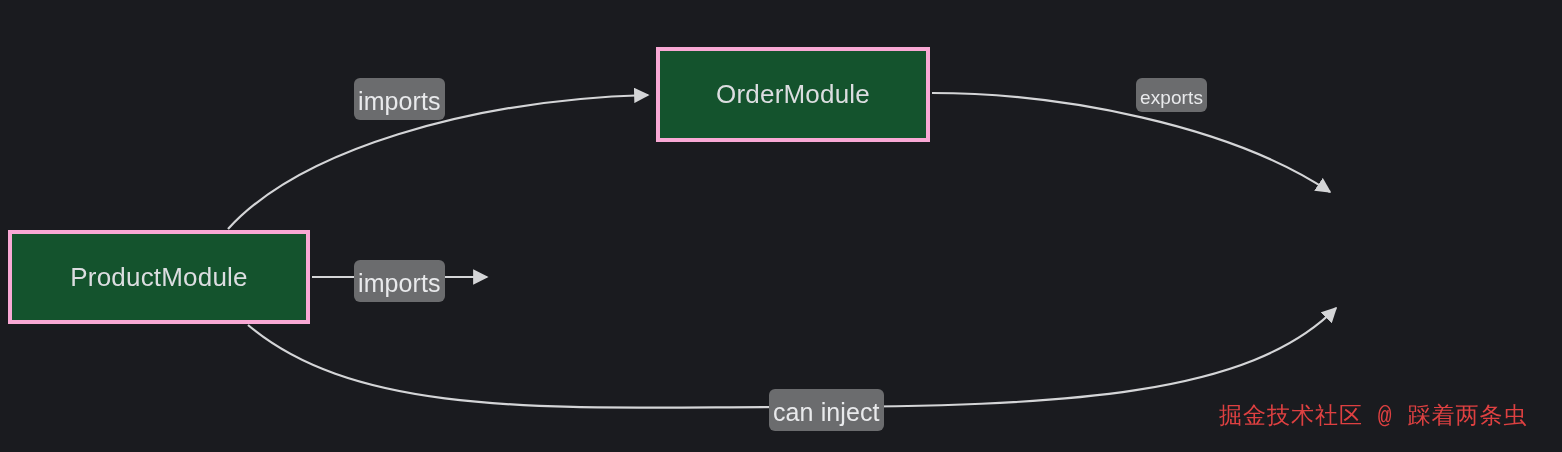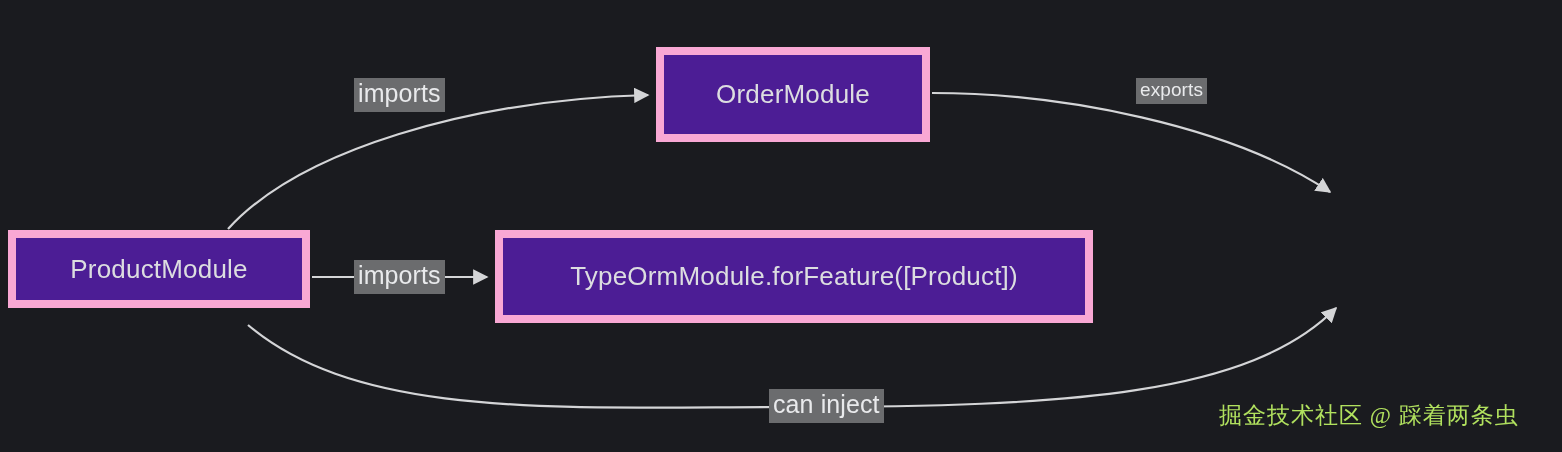--- a/index.html
+++ b/index.html
@@ -18,47 +18,48 @@
   #edges {
     position: absolute;
     left: 0;
     top: 0;
     width: 1562px;
     height: 452px;
   }
   .node {
     position: absolute;
     box-sizing: border-box;
-    background: #4c1d95;
-    border: 8px solid #f9a8d4;
+    background: #14532d;
+    border: 4px solid #f9a8d4;
     display: flex;
     align-items: center;
     justify-content: center;
     color: #dcdde0;
     letter-spacing: 0.2px;
   }
   .node-label {
     white-space: nowrap;
     font-weight: 400;
   }
   .edge-label {
     position: absolute;
     background: #6b6c6e;
     color: #e9eaec;
-    padding: 1px 4px 3px 4px;
+    padding: 9px 4px 3px 4px;
     white-space: nowrap;
     line-height: 1.18;
     box-sizing: border-box;
     letter-spacing: 0.1px;
+    border-radius: 6px;
   }
   .watermark {
     position: absolute;
-    color: #bef264;
+    color: #ef4444;
     white-space: nowrap;
-    font-family: Liberation Serif, serif;
+    font-family: Liberation Mono, monospace;
     letter-spacing: 1px;
     opacity: 0.92;
     text-align: right;
   }
 </style>
 </head>
 <body>
 
 <div id="canvas">
 
@@ -71,31 +72,28 @@
 
     <path d="M 228 229 C 300 150 470 100 648 95" fill="none" stroke="#d4d5d7" stroke-width="2.2" marker-end="url(#arrow)"></path>
 
     <path d="M 312 277 L 487 277" fill="none" stroke="#d4d5d7" stroke-width="2.2" marker-end="url(#arrow)"></path>
 
     <path d="M 932 93 C 1060 93 1230 125 1330 192" fill="none" stroke="#d4d5d7" stroke-width="2.2" marker-end="url(#arrow)"></path>
 
     <path d="M 248 325 C 360 420 560 407 790 407 C 1070 407 1250 395 1336 308" fill="none" stroke="#d4d5d7" stroke-width="2.2" marker-end="url(#arrow)"></path>
   </svg>
 
-  <div class="node" style="left:8px; top:230px; width:302px; height:78px;">
+  <div class="node" style="left:8px; top:230px; width:302px; height:94px;">
     <span class="node-label" style="font-size:26px;">ProductModule</span>
   </div>
 
   <div class="node" style="left:656px; top:47px; width:274px; height:95px;">
     <span class="node-label" style="font-size:26px;">OrderModule</span>
   </div>
 
-  <div class="node" style="left:495px; top:230px; width:598px; height:93px;">
-    <span class="node-label" style="font-size:26px;">TypeOrmModule.forFeature([Product])</span>
-  </div>
 
 
   <div class="edge-label" style="left:354px; top:78px; font-size:25px;">imports</div>
 
   <div class="edge-label" style="left:354px; top:260px; font-size:25px;">imports</div>
 
   <div class="edge-label" style="left:1136px; top:78px; font-size:19px;">exports</div>
 
   <div class="edge-label" style="left:769px; top:389px; font-size:25px;">can inject</div>
 

